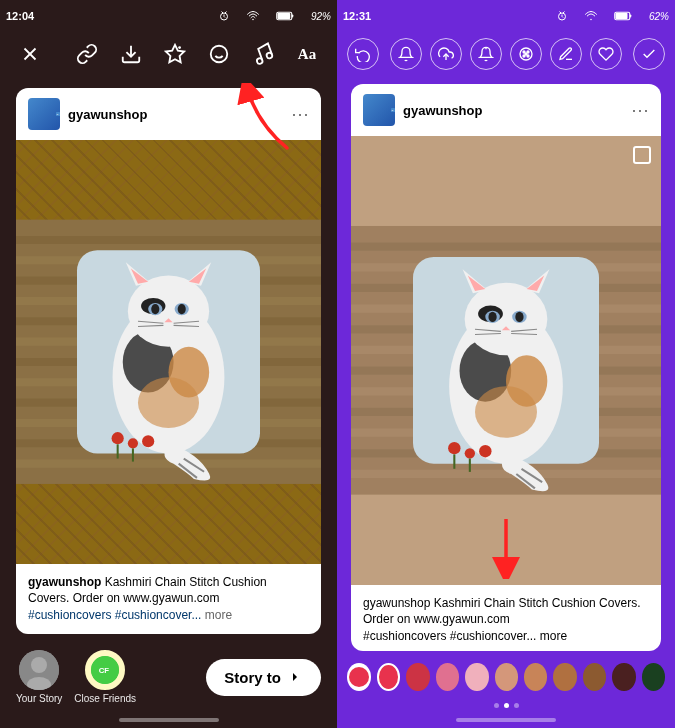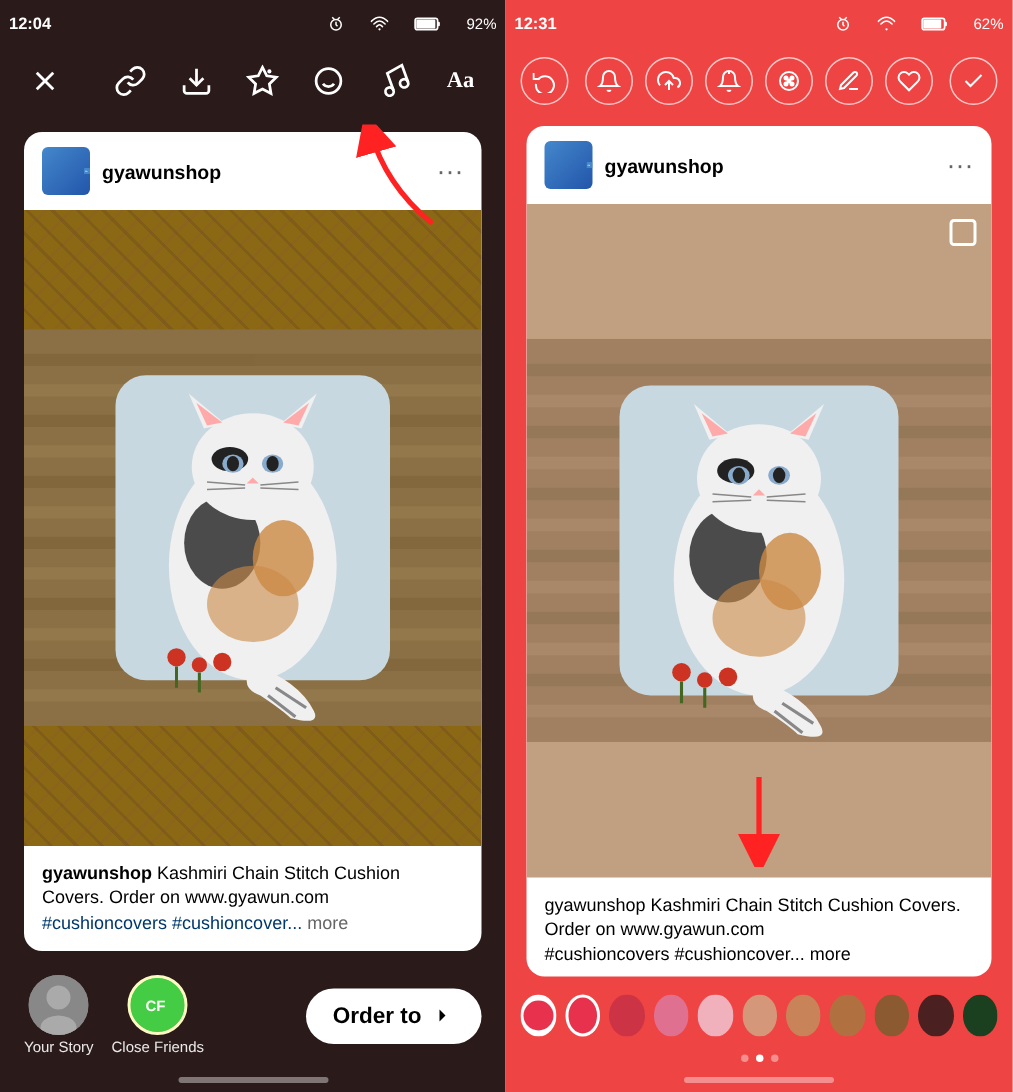--- a/index.html
+++ b/index.html
@@ -18,36 +18,36 @@
       background: #2a1a1a;
       display: flex;
       flex-direction: column;
       position: relative;
     }
 
     
     .right-panel {
       width: 338px;
       height: 728px;
-      background: #ef4444;
+      background: #6d28d9;
       display: flex;
       flex-direction: column;
       position: relative;
     }
 
     
     .status-bar {
       display: flex;
       justify-content: space-between;
       align-items: flex-end;
       padding: 6px 6px;
       height: 28px;
     }
     .status-bar-left { color: white; font-size: 11px; font-weight: 600; }
-    .status-bar-right { color: white; font-size: 10px; display: flex; align-items: center; gap: 17px; }
+    .status-bar-right { color: white; font-size: 10px; display: flex; align-items: center; gap: 17px; font-style: italic; }
 
     
     .toolbar {
       display: flex;
       align-items: center;
       padding: 8px 16px;
       height: 52px;
       position: relative;
     }
     .toolbar-left { display: flex; align-items: center; }
@@ -156,21 +156,21 @@
       align-items: center;
       justify-content: center;
     }
     .bottom-label { font-size: 10px; color: rgba(255,255,255,0.9); margin-top: 3px; text-align: center; }
     .bottom-item { display: flex; flex-direction: column; align-items: center; }
     .close-friends-avatar {
       width: 40px;
       height: 40px;
       border-radius: 50%;
       background: #44cc44;
-      border: 2px solid #fef9c3;
+      border: 6px solid #fef9c3;
       display: flex;
       align-items: center;
       justify-content: center;
       overflow: hidden;
     }
 
     .send-to-btn {
       margin-left: auto;
       background: white;
       border-radius: 24px;
@@ -486,21 +486,21 @@
     <div class="bottom-item">
       <div class="close-friends-avatar">
         <svg width="36" height="36" viewBox="0 0 36 36">
           <rect width="36" height="36" rx="18" fill="#44cc44"></rect>
           <text x="10" y="22" font-size="10" fill="white" font-weight="bold">CF</text>
         </svg>
       </div>
       <span class="bottom-label">Close Friends</span>
     </div>
     <button class="send-to-btn">
-      <span>Order to</span>
+      <span>Story to</span>
       <svg viewBox="0 0 24 24" fill="black">
           <polyline points="9 18 15 12 9 6"></polyline>
         </svg>
     </button>
   </div>
 
   <div class="home-indicator">
     <div class="home-bar"></div>
   </div>
 </div>

